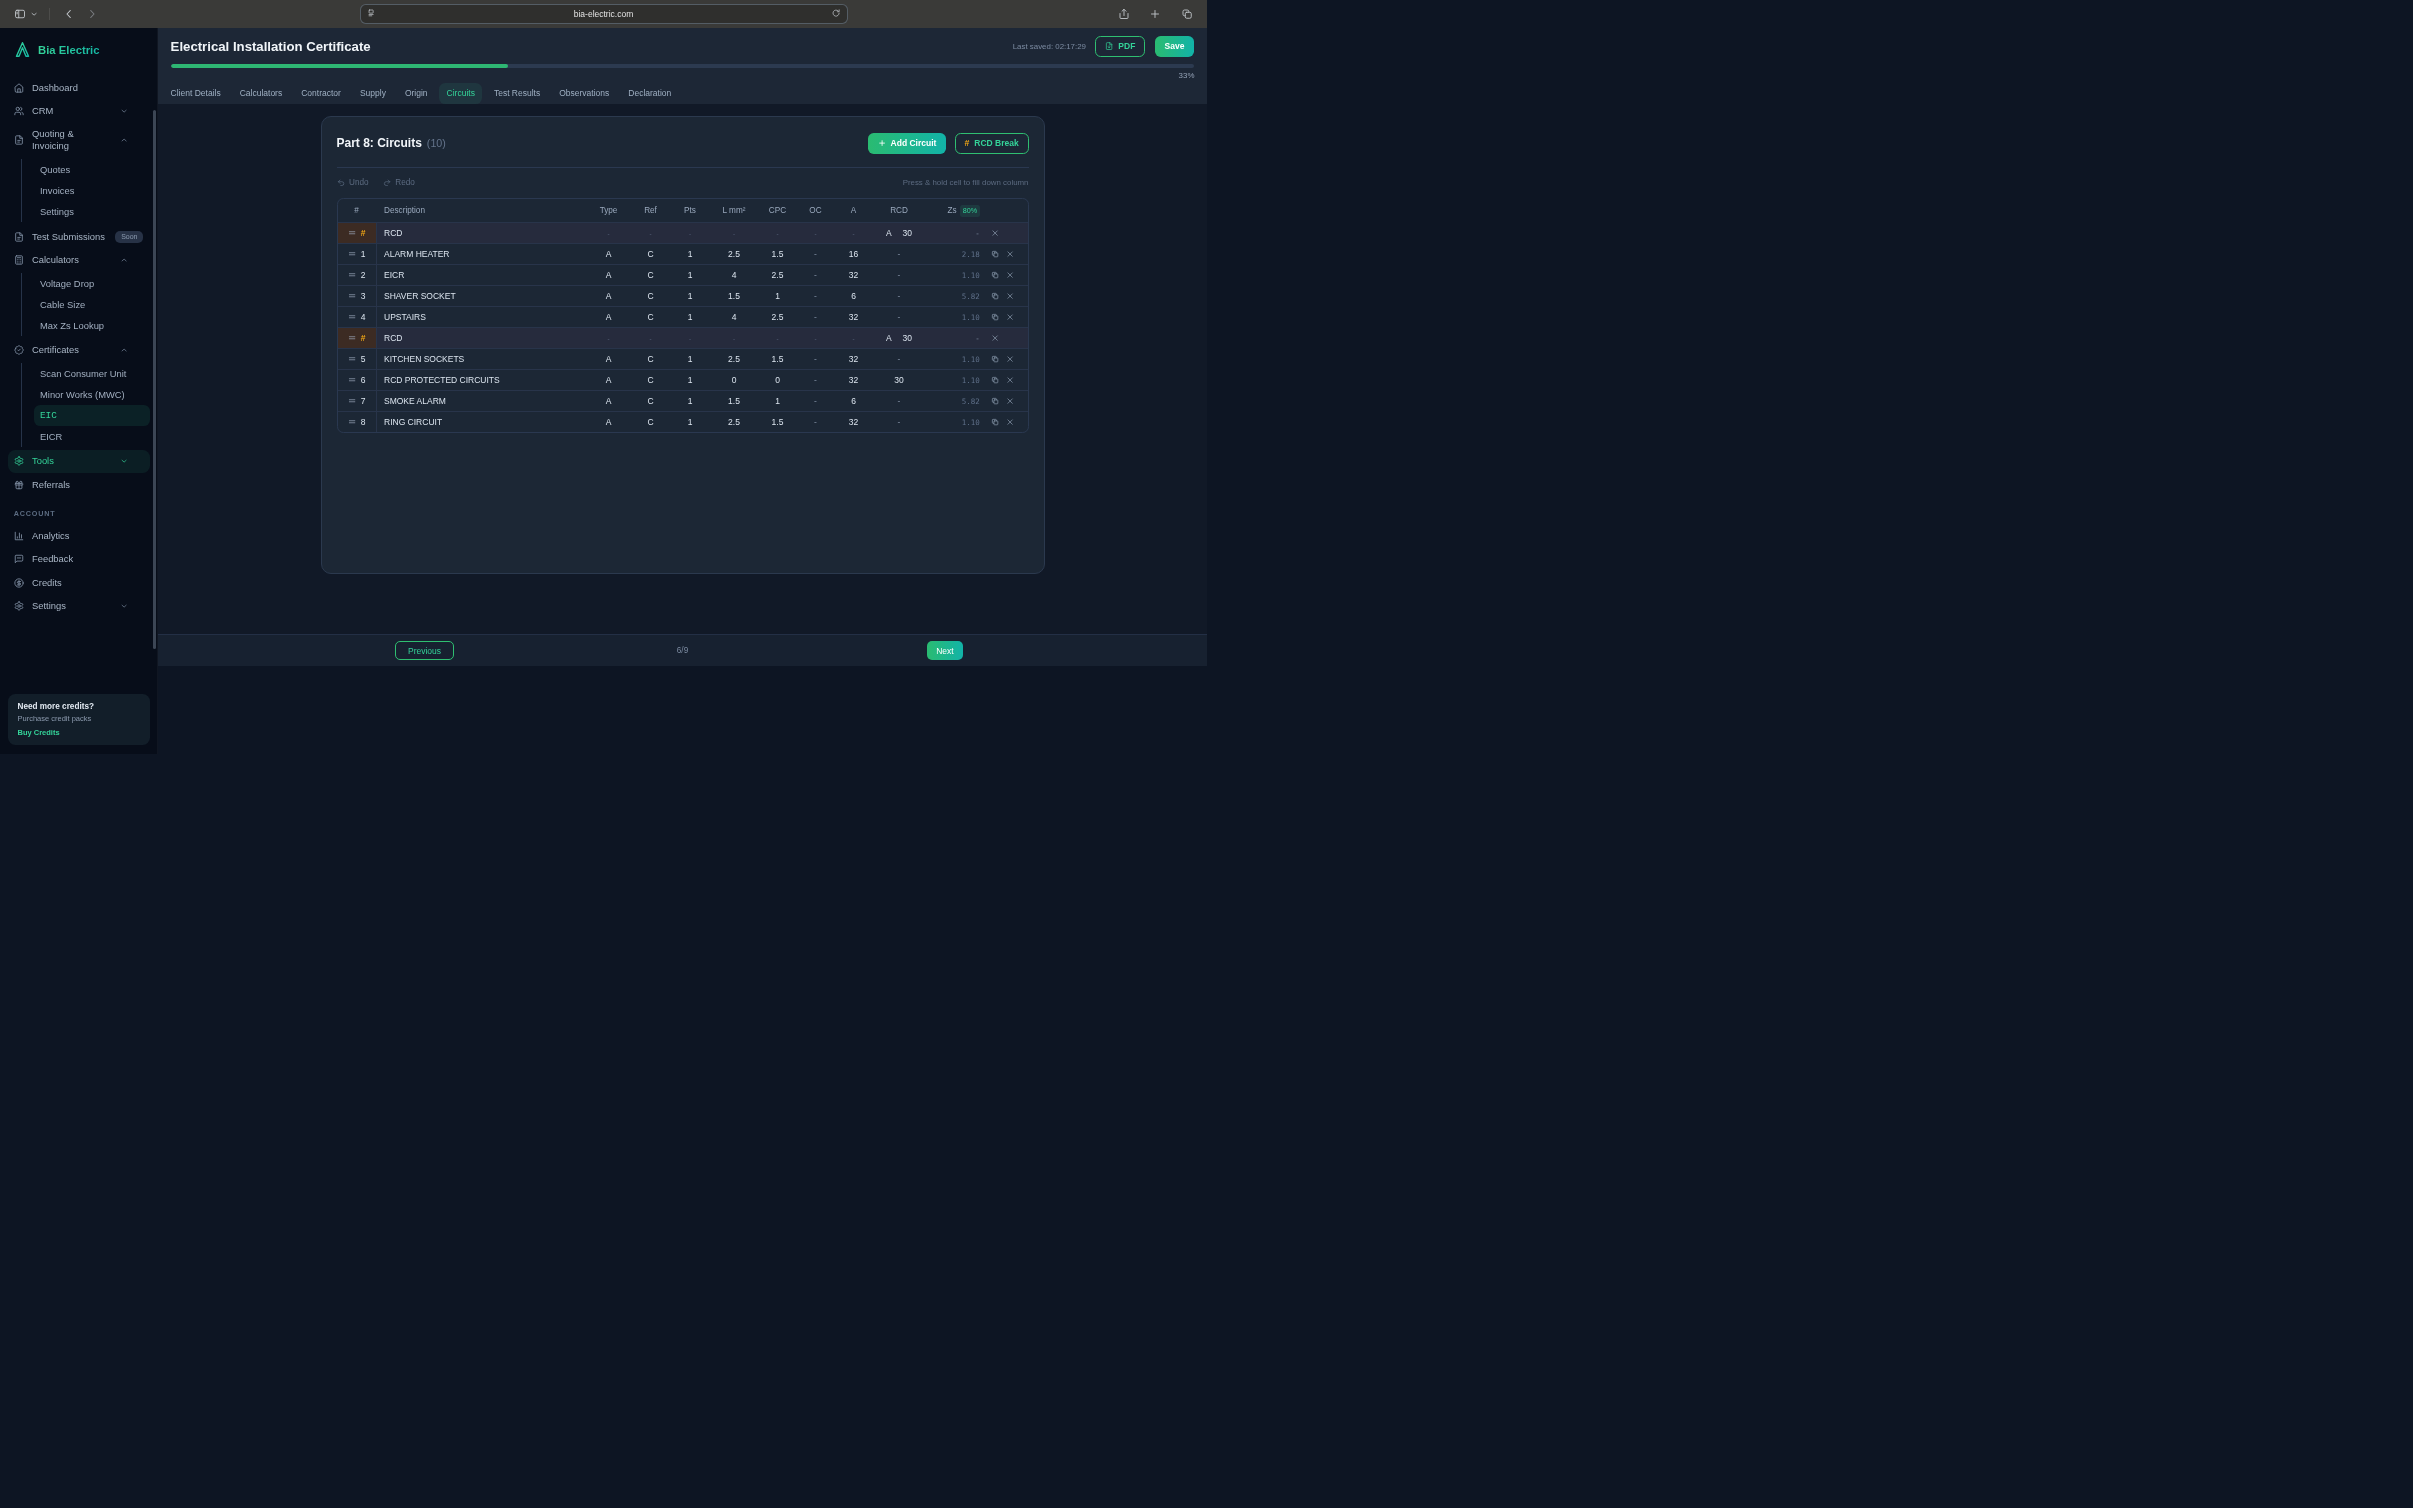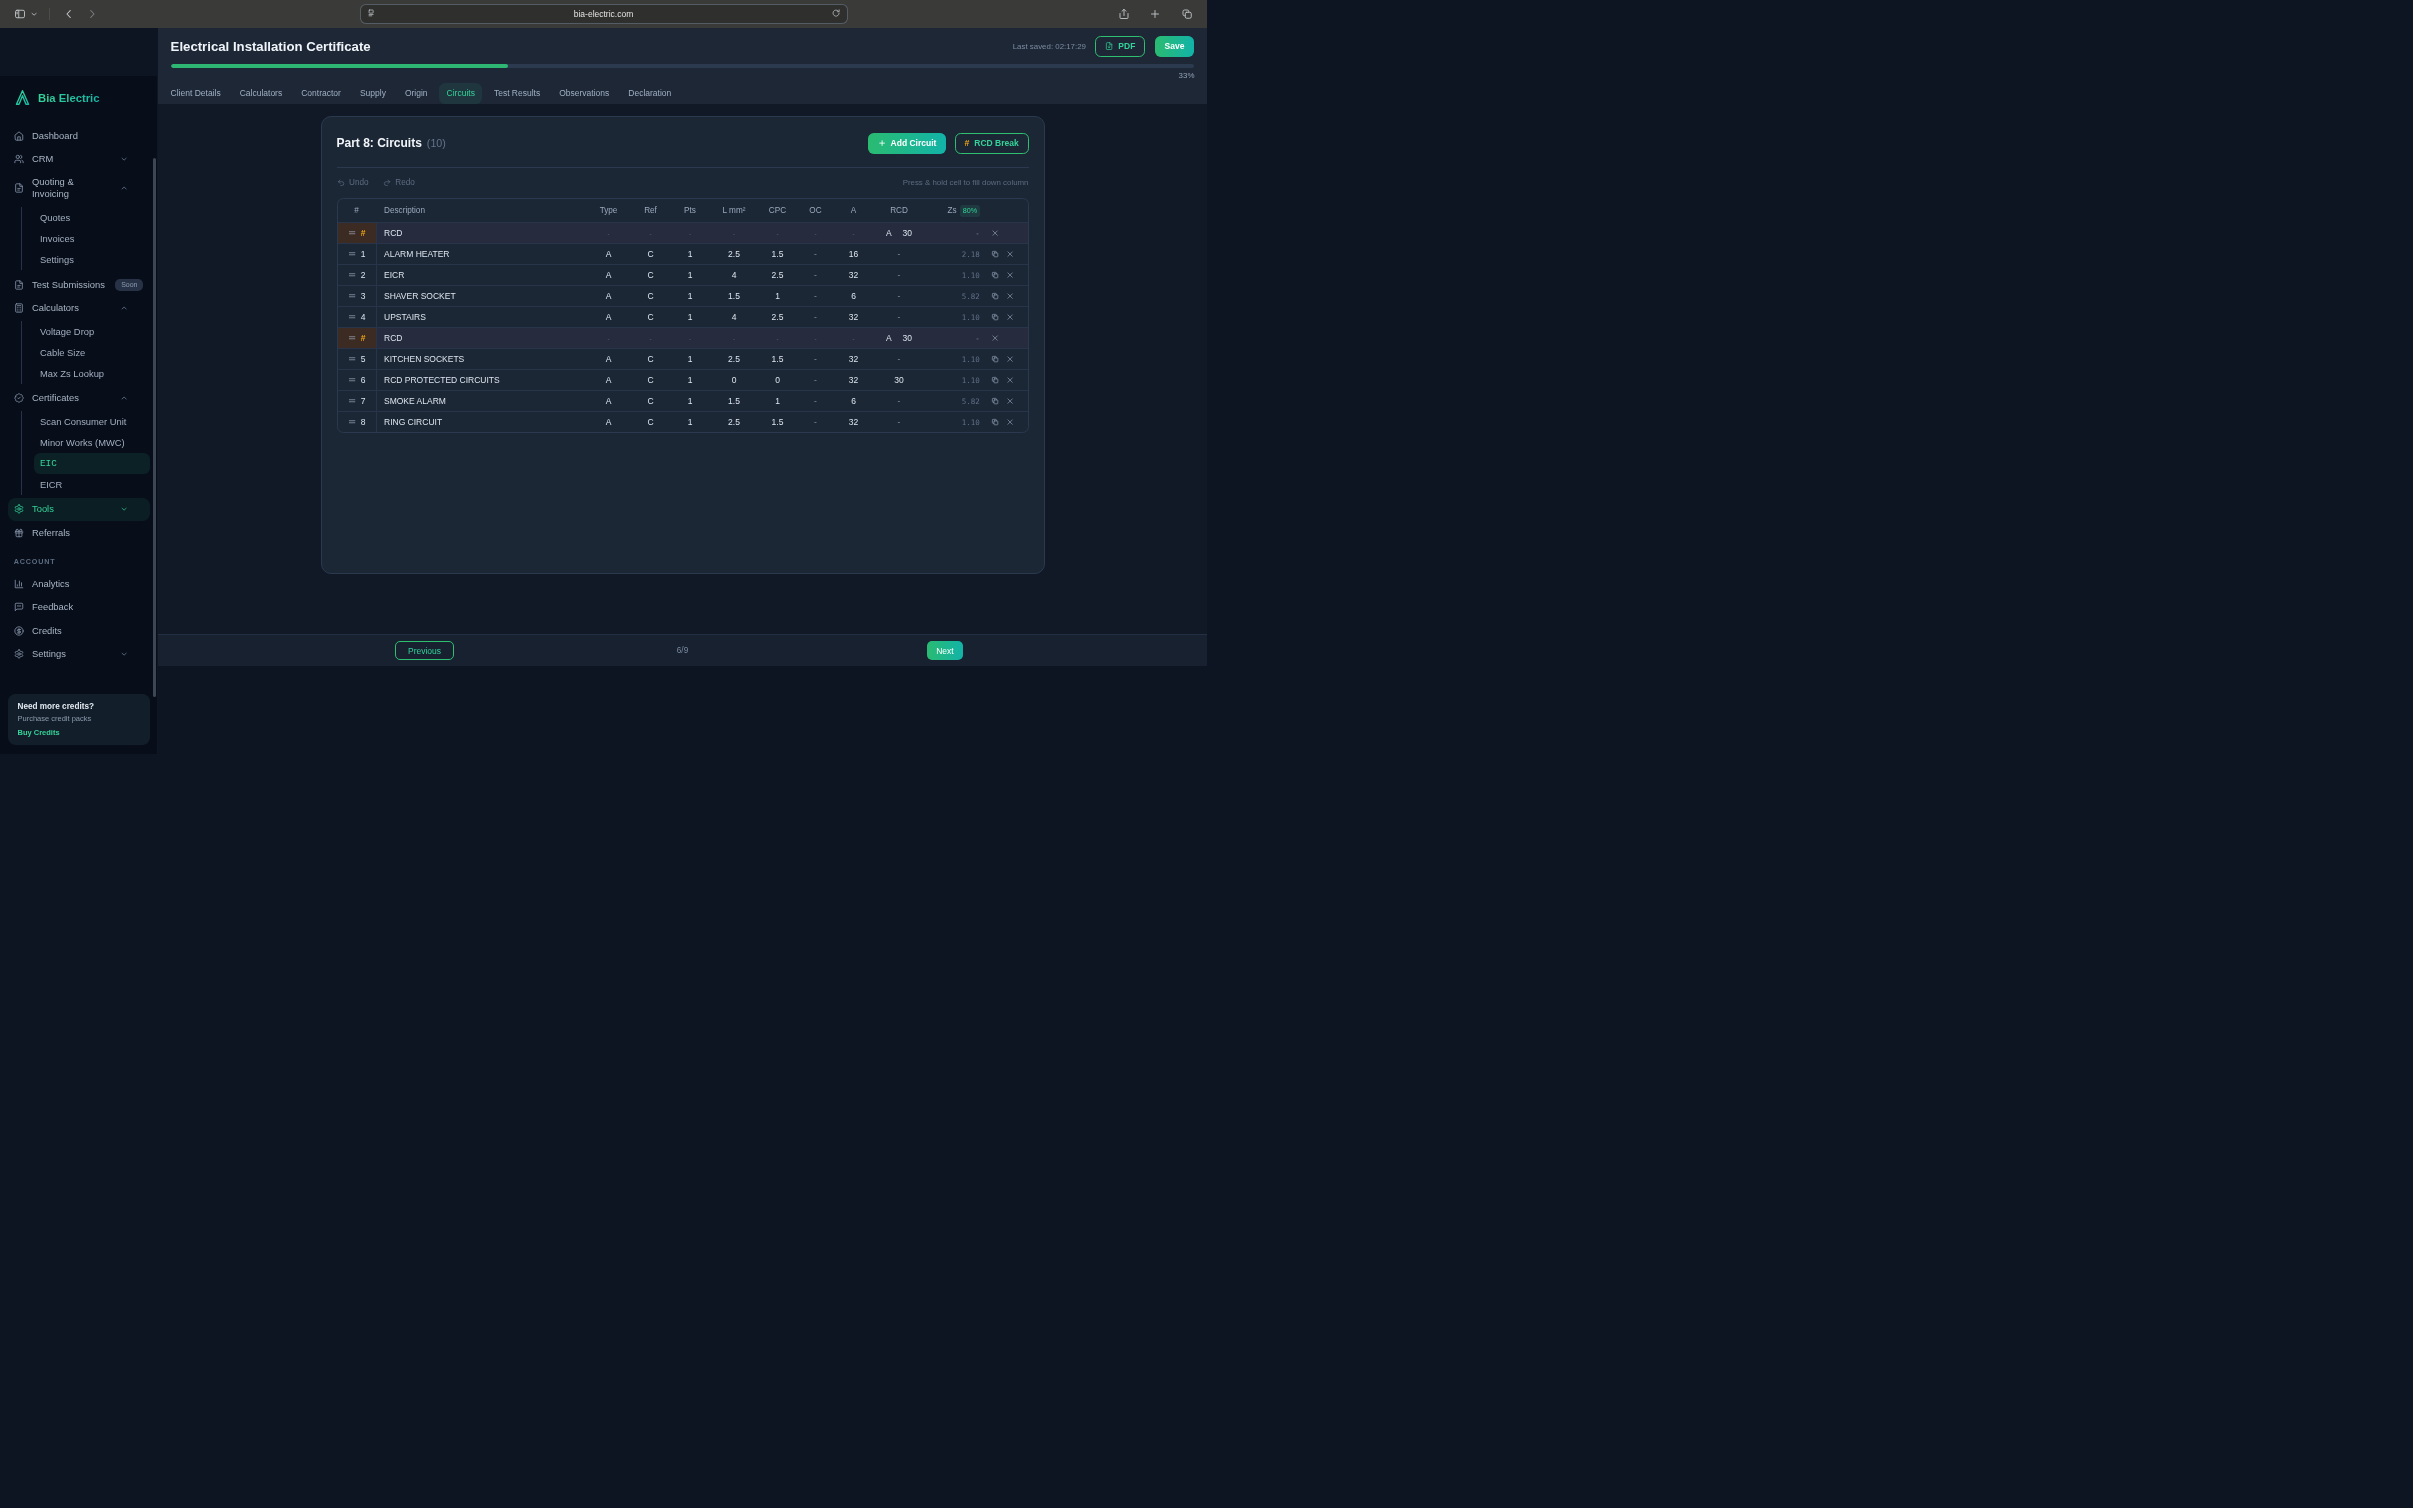--- a/index.html
+++ b/index.html
@@ -21,21 +21,21 @@
   .url-bar { position:absolute; left:50%; top:4.4px; transform:translateX(-50%);
     width:488px; height:19.5px; background:#2f2f2d; border:0.6px solid rgba(130,150,170,.45);
     border-radius:5.7px; display:flex; align-items:center; padding:0 6.3px; color:#e4e4e4; }
   .url-bar .url-text { flex:1; text-align:center; font-size:8.5px; }
   .url-icon { color:#cfd3d8; }
   .bc-right { margin-left:auto; display:flex; align-items:center; gap:14px; color:#c2c6cb; }
 
   
   .app { display:flex; height:726px; }
   .sidebar { width:158px; flex:none; background:#070d19; position:relative;
-    border-right:0.6px solid rgba(255,255,255,.04);margin-top:48px; }
+    border-right:0.6px solid rgba(255,255,255,.04); }
   .logo-row { height:43px; display:flex; align-items:center; gap:7px; padding:0 14px; }
   .logo-mark { width:17px; height:17px; }
   .logo-text { font-size:11.3px; font-weight:bold; color:#2fd3a0;
     background:linear-gradient(90deg,#34d399,#14b8a6); -webkit-background-clip:text;
     background-clip:text; -webkit-text-fill-color:transparent; }
   .nav { padding:5px 7.5px 0 7.5px; }
   .nav-item { display:flex; align-items:center; gap:8.2px; padding:5.7px 6.3px; border-radius:7.5px;
     font-size:9.4px; color:#a9b6c6; }
   .nav-item .n-icon { color:#8494a8; display:flex; }
   .nav-item .n-label { flex:1; line-height:12px; max-width:80px; }

